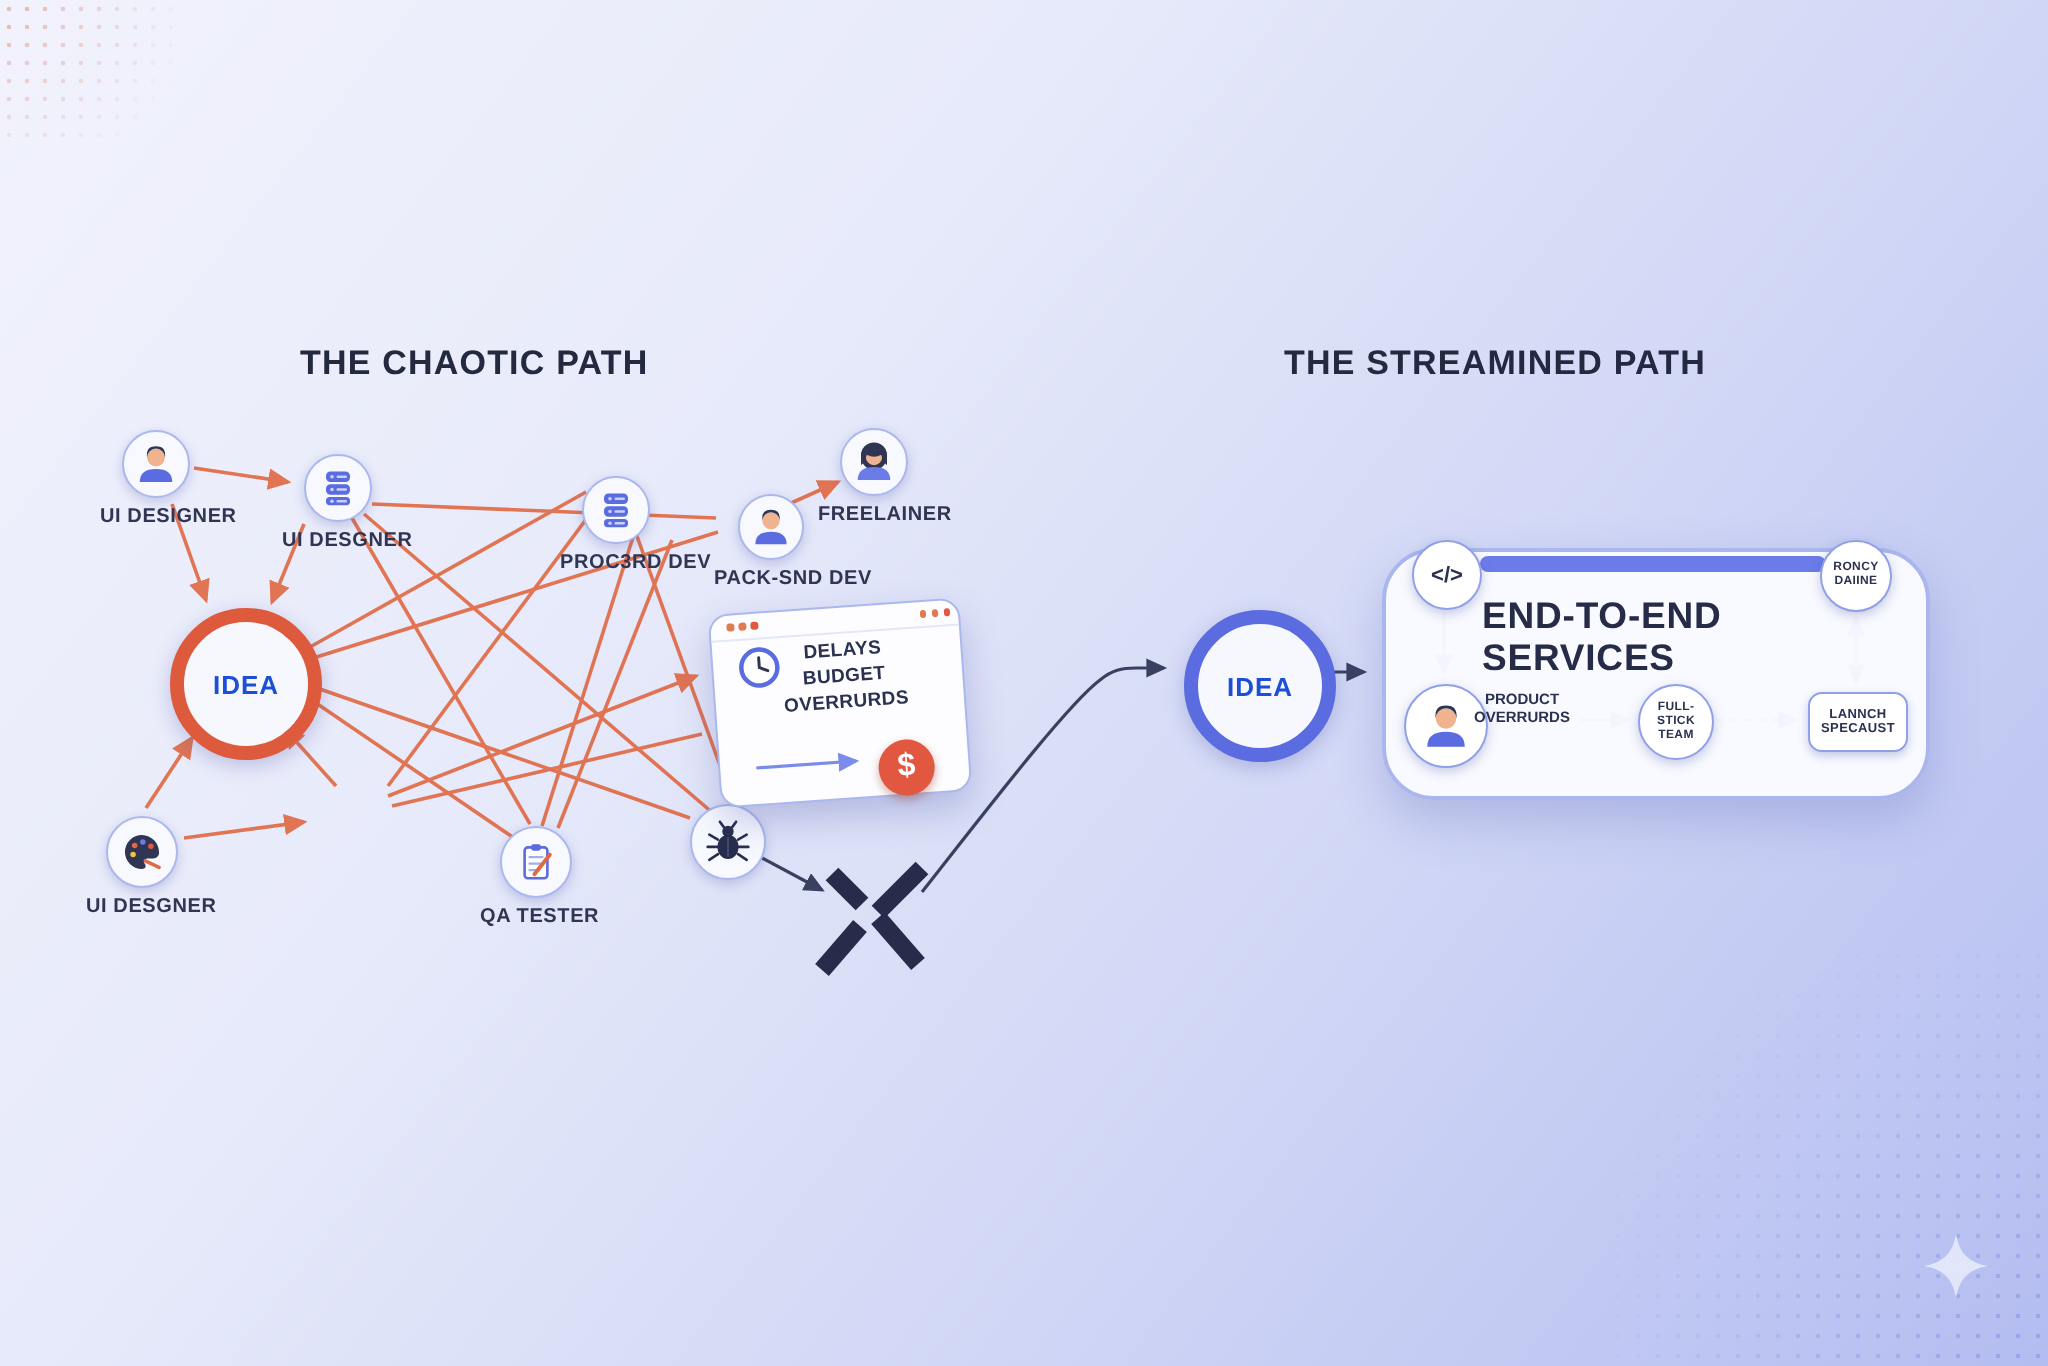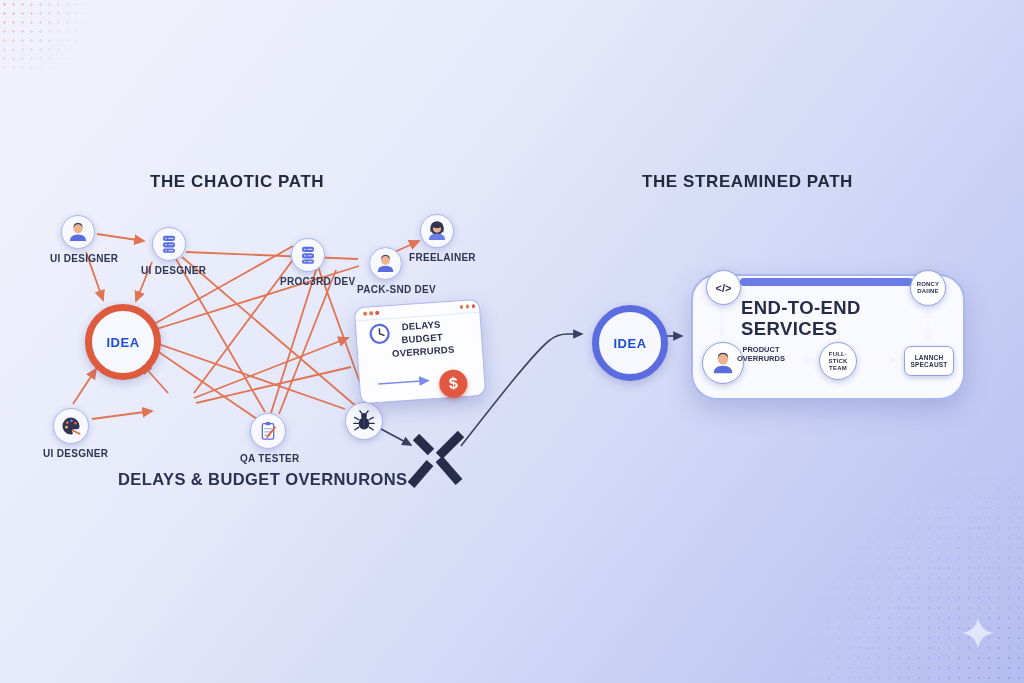--- a/index.html
+++ b/index.html
@@ -274,21 +274,20 @@
       <defs>
           <marker id="mb2" markerWidth="8" markerHeight="8" refX="5.5" refY="3" orient="auto">
             <path d="M0 0 L6.5 3 L0 6 Z" fill="#7b8bea"></path>
           </marker>
         </defs>
       <line x1="2" y1="7" x2="52" y2="7" stroke="#7b8bea" stroke-width="1.6" marker-end="url(#mb2)"></line>
     </svg>
     <div class="dollar">$</div>
   </div>
 
-  <div class="caption">DELAYS &amp; BUDGET OVERNURONS</div>
 
   <div class="idea" style="left:592px;top:305px;width:62px;height:62px;border:7px solid #5b6be0;">IDEA</div>
 
   <div class="scard"></div>
   <div class="sstrip"></div>
 
   <div class="scircle" style="left:706px;top:270px;width:33px;height:33px;font-weight:bold;font-size:11px;color:#2b3150;">&lt;/&gt;</div>
 
   <div class="scircle" style="left:910px;top:270px;width:34px;height:34px;">
     <div class="tinytxt">RONCY</div>

